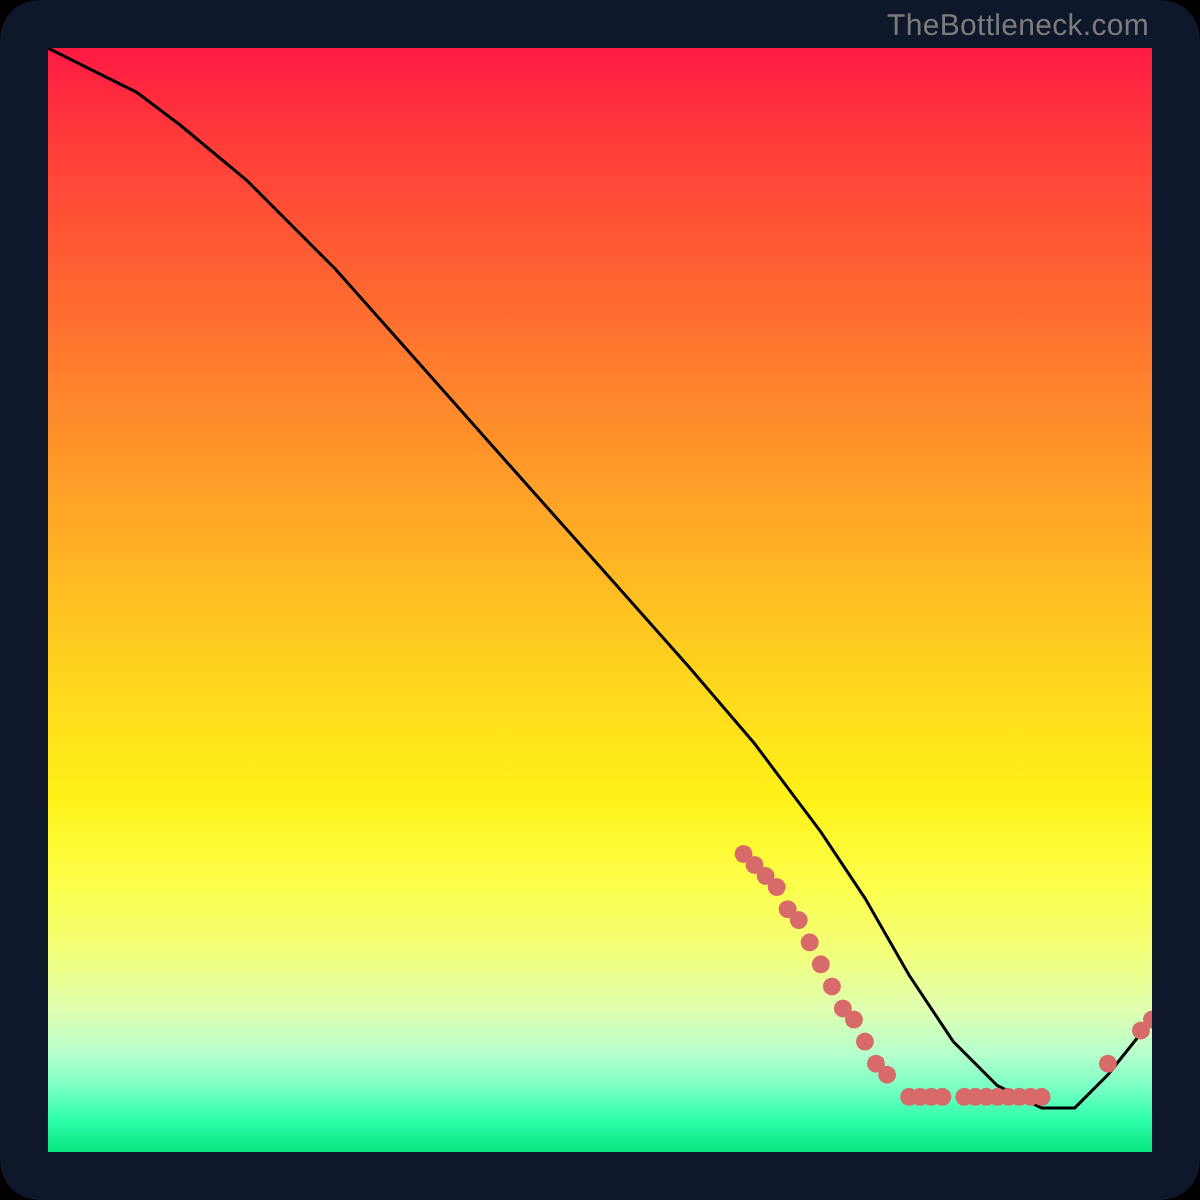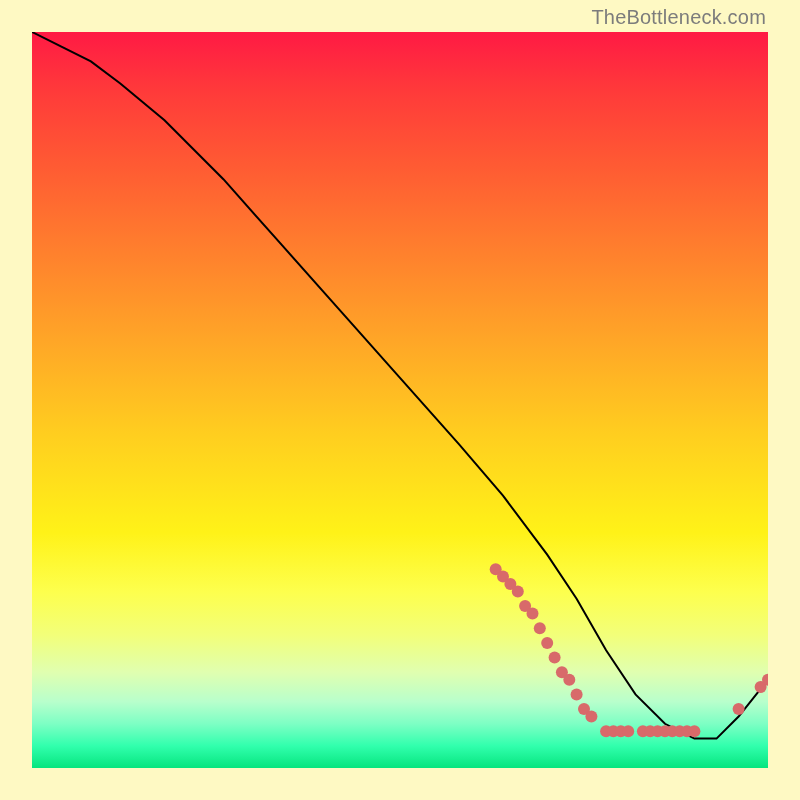--- a/index.html
+++ b/index.html
@@ -8,21 +8,22 @@
     width: 800px;
     height: 800px;
     background: #000;
     overflow: hidden;
     font-family: Arial, Helvetica, sans-serif;
   }
   .frame {
     position: relative;
     width: 800px;
     height: 800px;
-    background: #fef9c3;
+    background: #0f172a;
+    border-radius: 26px;
   }
   .plot {
     position: absolute;
     left: 32px;
     top: 32px;
     width: 736px;
     height: 736px;
     
     background: linear-gradient(to bottom,
       #ff1a44 0%,

